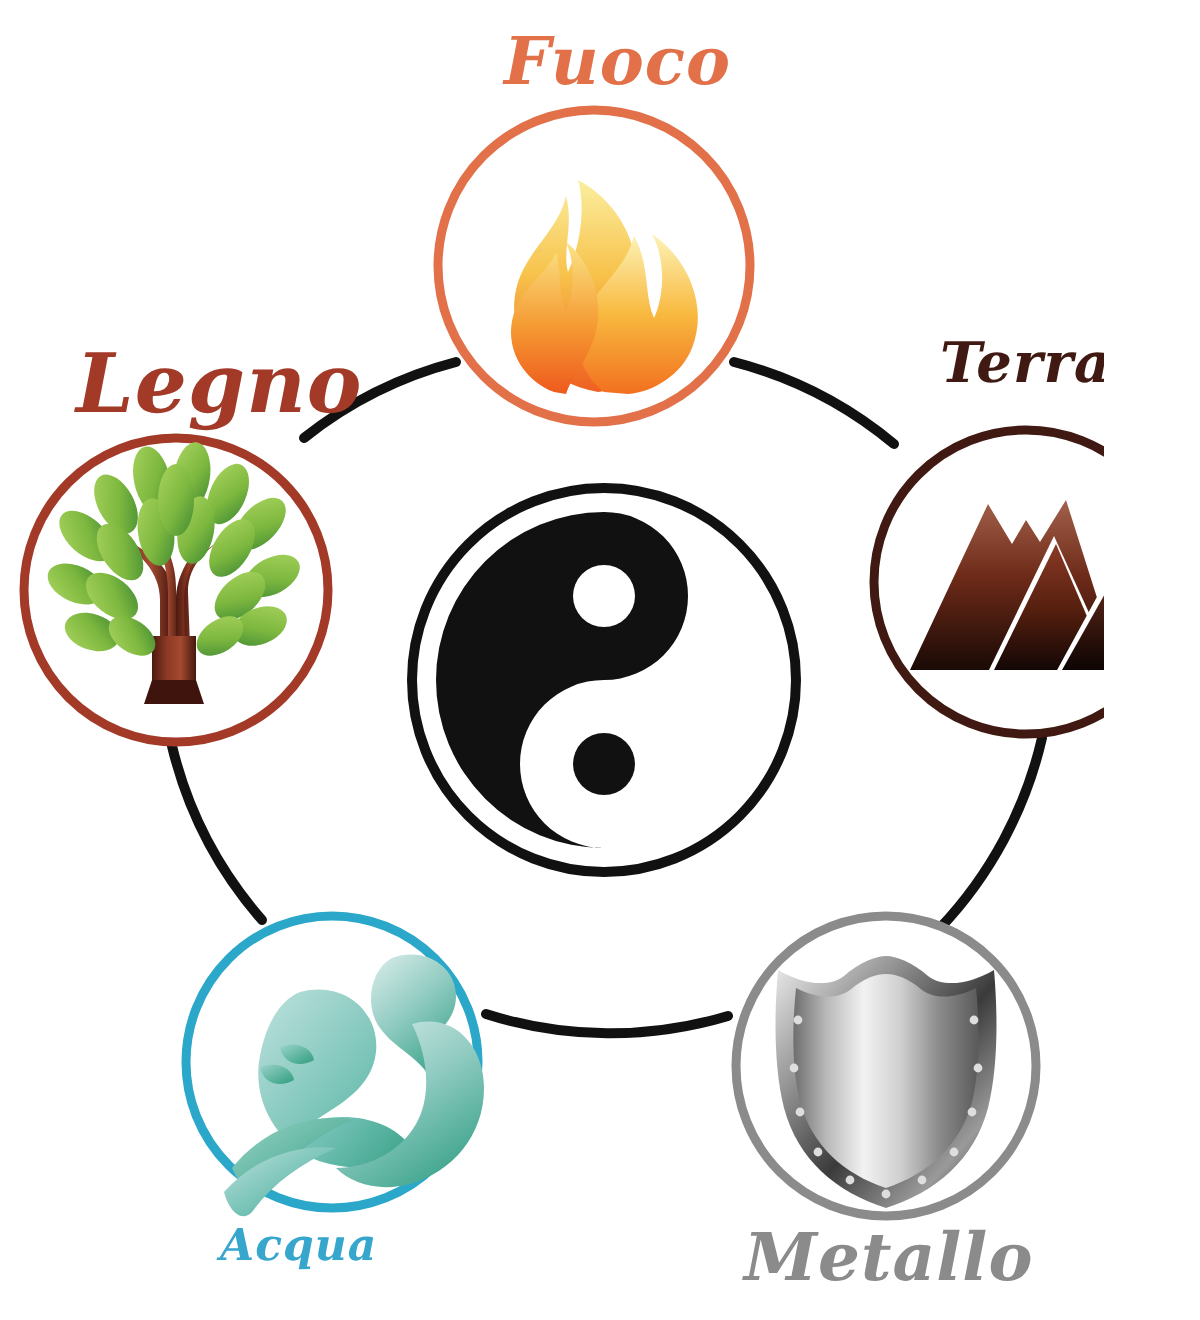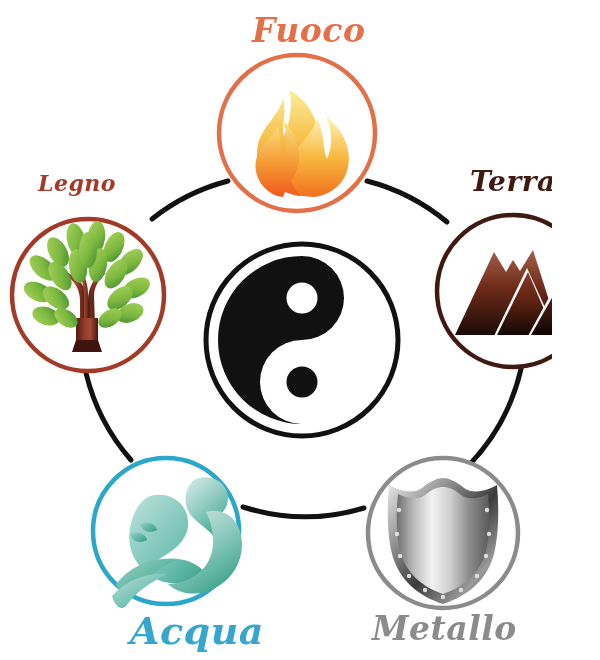--- a/index.html
+++ b/index.html
@@ -28,23 +28,23 @@
     position: absolute;
     font-family: "DejaVu Serif", "Liberation Serif", serif;
     font-style: italic;
     font-weight: 700;
     white-space: nowrap;
     letter-spacing: 0.5px;
     line-height: 1;
     user-select: none;
   }
   #label-fuoco   { left: 252px; top: 14px;  font-size: 33px; color: #e2714a; }
-  #label-legno   { left: 38px;  top: 172px; font-size: 22px; color: #a33a28; }
+  #label-legno   { left: 38px;  top: 172px; font-size: 41px; color: #a33a28; }
   #label-terra   { left: 470px; top: 168px; font-size: 28px; color: #401a12; }
-  #label-acqua   { left: 130px; top: 612px; font-size: 38px; color: #36a6cd; }
+  #label-acqua   { left: 110px; top: 612px; font-size: 22px; color: #36a6cd; }
   #label-metallo { left: 372px; top: 612px; font-size: 33px; color: #8b8b8b; }
 </style>
 </head>
 <body>
 
 <div id="stage">
 
   <svg id="diagram-svg" viewBox="0 0 600 660">
     <defs>
 

